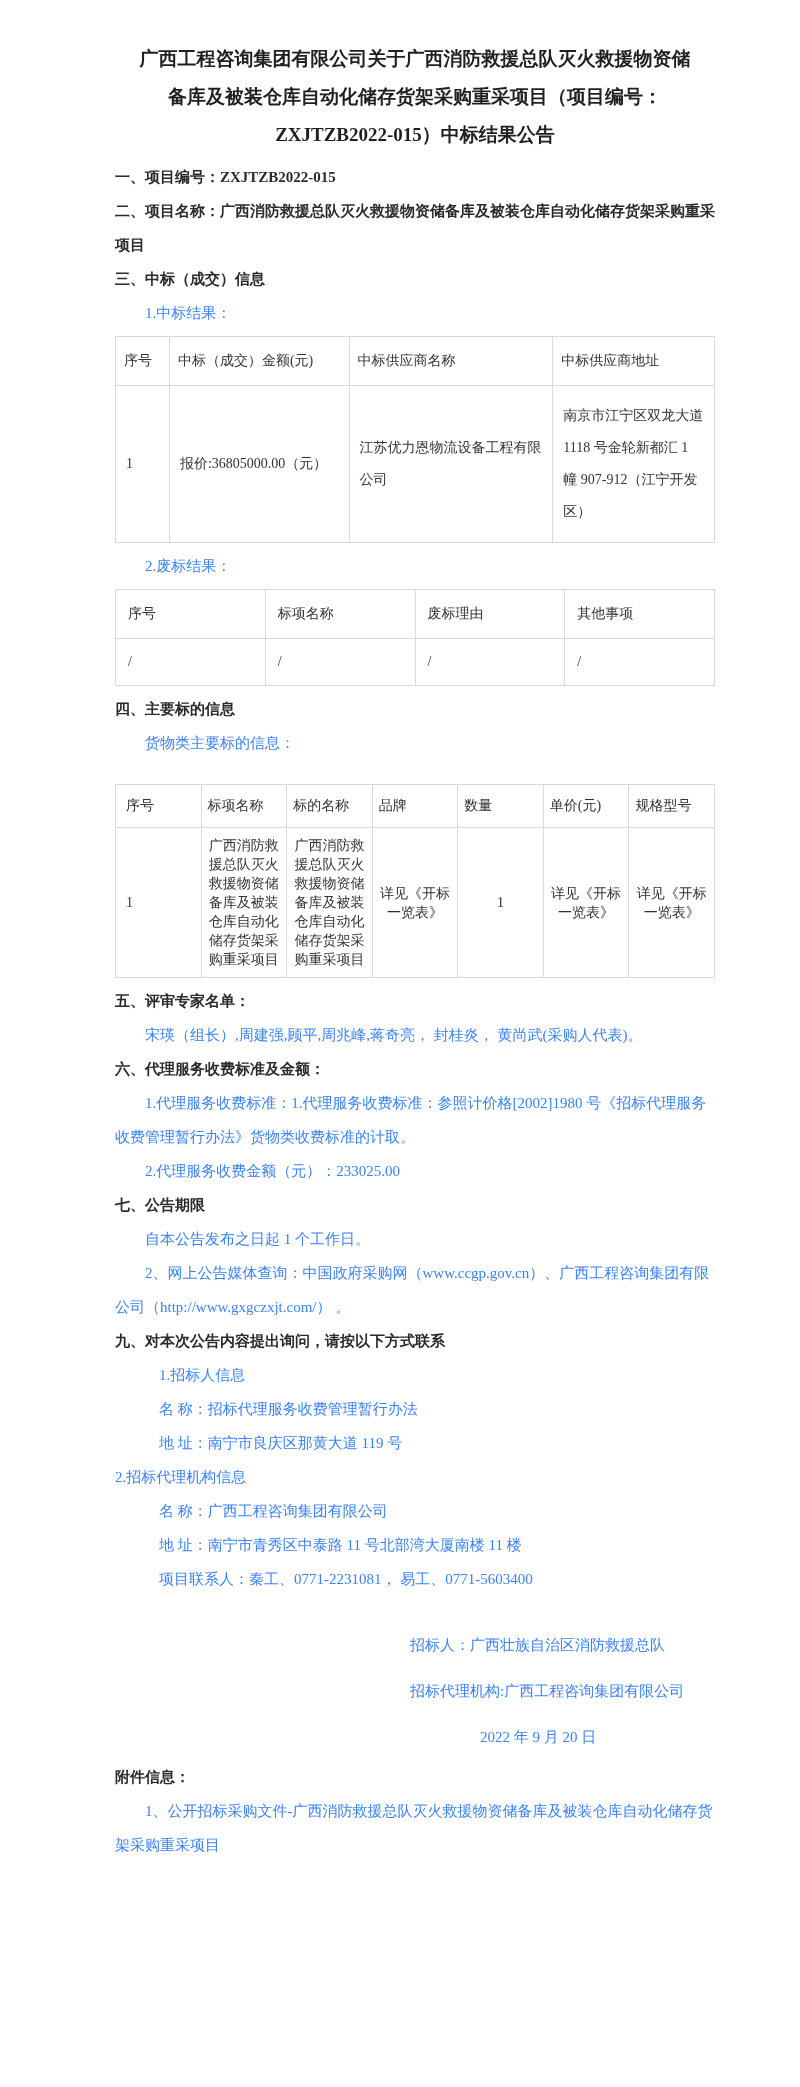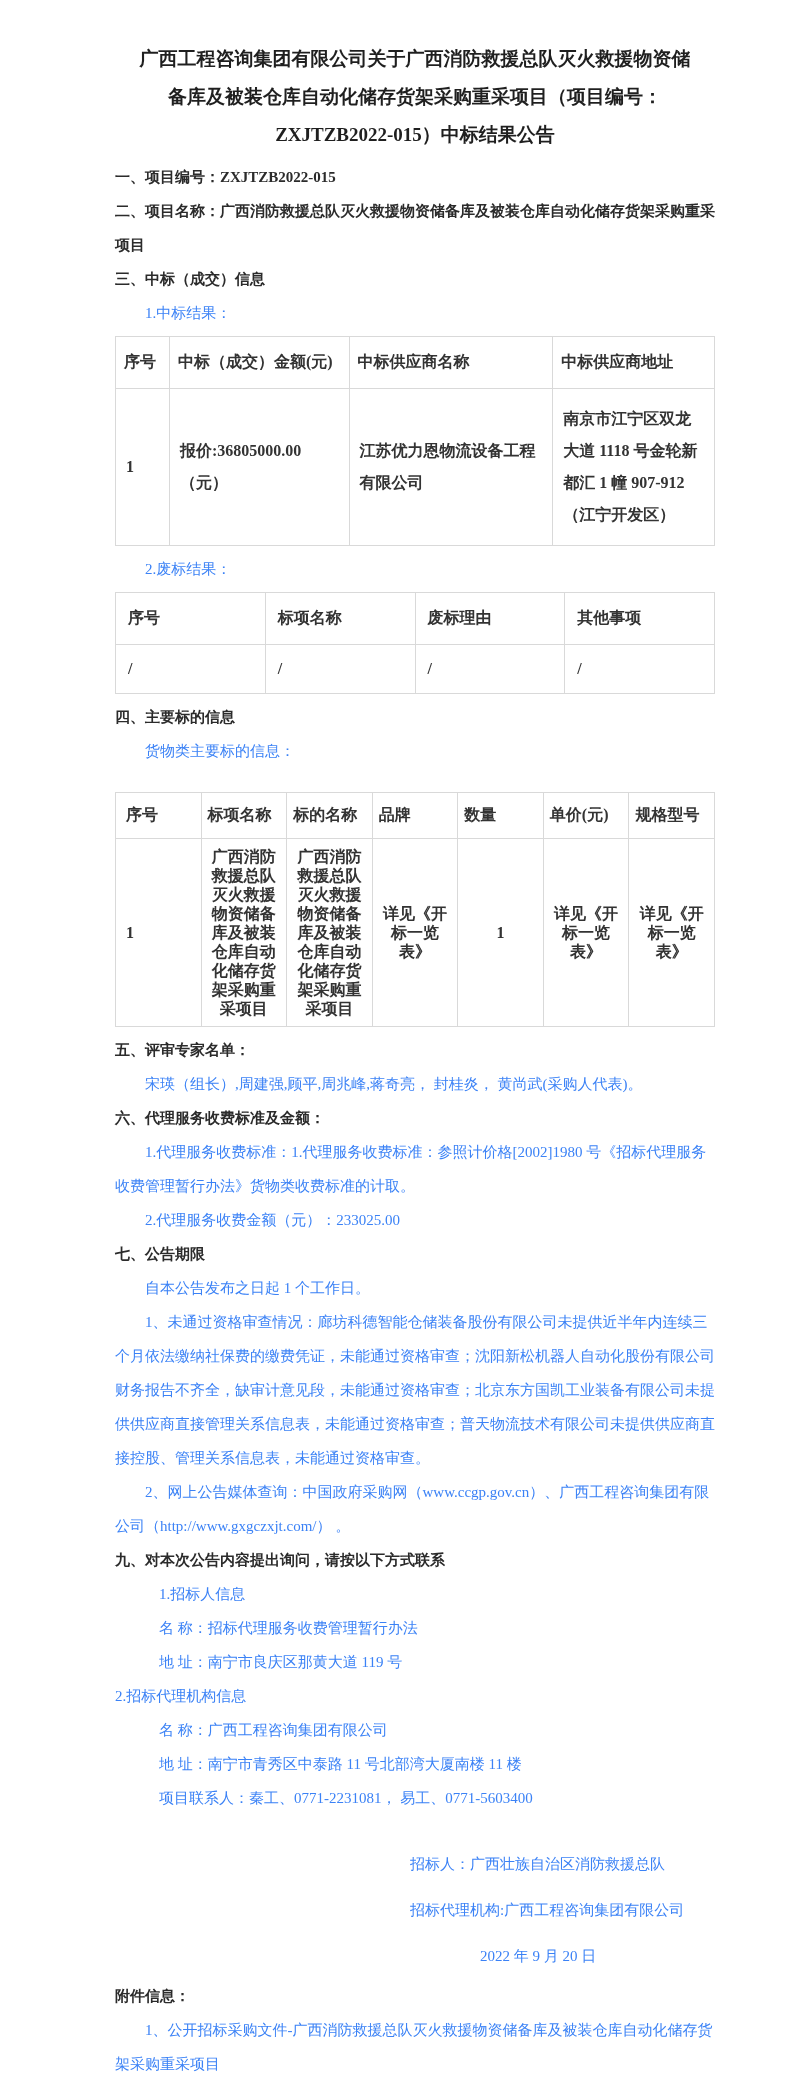--- a/index.html
+++ b/index.html
@@ -5,21 +5,21 @@
   html,body{margin:0;padding:0;background:#ffffff;}
   body{width:800px;min-height:2087px;font-family:"Liberation Serif","DejaVu Serif",serif;}
   .doc{padding:40px 85px 30px 115px;color:#333333;}
   .title-line{font-size:19px;font-weight:bold;color:#1f1f1f;text-align:center;line-height:38px;}
   .title-block{margin-bottom:6px;}
   p{margin:0;font-size:15px;line-height:34px;color:#3b82f6;}
   p.heading{font-weight:bold;color:#2b2b2b;}
   p.indent{text-indent:2em;}
   p.pad3{padding-left:44px;}
   table{width:100%;border-collapse:collapse;table-layout:fixed;margin:6px 0;}
-  td,th{border:1px solid #d9d9d9;font-size:16px;color:#333333;font-weight:bold;text-align:left;vertical-align:middle;box-sizing:border-box;}
+  td,th{border:1px solid #d9d9d9;font-size:14px;color:#333333;font-weight:normal;text-align:left;vertical-align:middle;box-sizing:border-box;}
   
   .t-award th{padding:15px 8px;}
   .t-award td{padding:14px 10px;line-height:32px;}
   .t-award .c1{width:9%;}
   .t-award .c2{width:30%;}
   .t-award .c3{width:34%;}
   .t-award .c4{width:27%;}
   
   .t-rej th,.t-rej td{padding:15px 12px;}
   .t-rej th,.t-rej td{width:25%;}
@@ -114,21 +114,20 @@
   <p class="heading">五、评审专家名单：</p>
   <p class="indent">宋瑛（组长）,周建强,顾平,周兆峰,蒋奇亮， 封桂炎， 黄尚武(采购人代表)。</p>
 
   <p class="heading">六、代理服务收费标准及金额：</p>
   <p class="indent">1.代理服务收费标准：1.代理服务收费标准：参照计价格[2002]1980 号《招标代理服务收费管理暂行办法》货物类收费标准的计取。</p>
   <p class="indent">2.代理服务收费金额（元）：233025.00</p>
 
   <p class="heading">七、公告期限</p>
   <p class="indent">自本公告发布之日起 1 个工作日。</p>
 
-  <p class="indent">1、未通过资格审查情况：廊坊科德智能仓储装备股份有限公司未提供近半年内连续三个月依法缴纳社保费的缴费凭证，未能通过资格审查；沈阳新松机器人自动化股份有限公司财务报告不齐全，缺审计意见段，未能通过资格审查；北京东方国凯工业装备有限公司未提供供应商直接管理关系信息表，未能通过资格审查；普天物流技术有限公司未提供供应商直接控股、管理关系信息表，未能通过资格审查。</p>
   <p class="indent">2、网上公告媒体查询：中国政府采购网（www.ccgp.gov.cn）、广西工程咨询集团有限公司（http://www.gxgczxjt.com/） 。</p>
 
   <p class="heading">九、对本次公告内容提出询问，请按以下方式联系</p>
   <p class="pad3">1.招标人信息</p>
   <p class="pad3">名 称：招标代理服务收费管理暂行办法</p>
   <p class="pad3">地 址：南宁市良庆区那黄大道 119 号</p>
   <p>2.招标代理机构信息</p>
   <p class="pad3">名 称：广西工程咨询集团有限公司</p>
   <p class="pad3">地 址：南宁市青秀区中泰路 11 号北部湾大厦南楼 11 楼</p>
   <p class="pad3">项目联系人：秦工、0771-2231081， 易工、0771-5603400</p>

